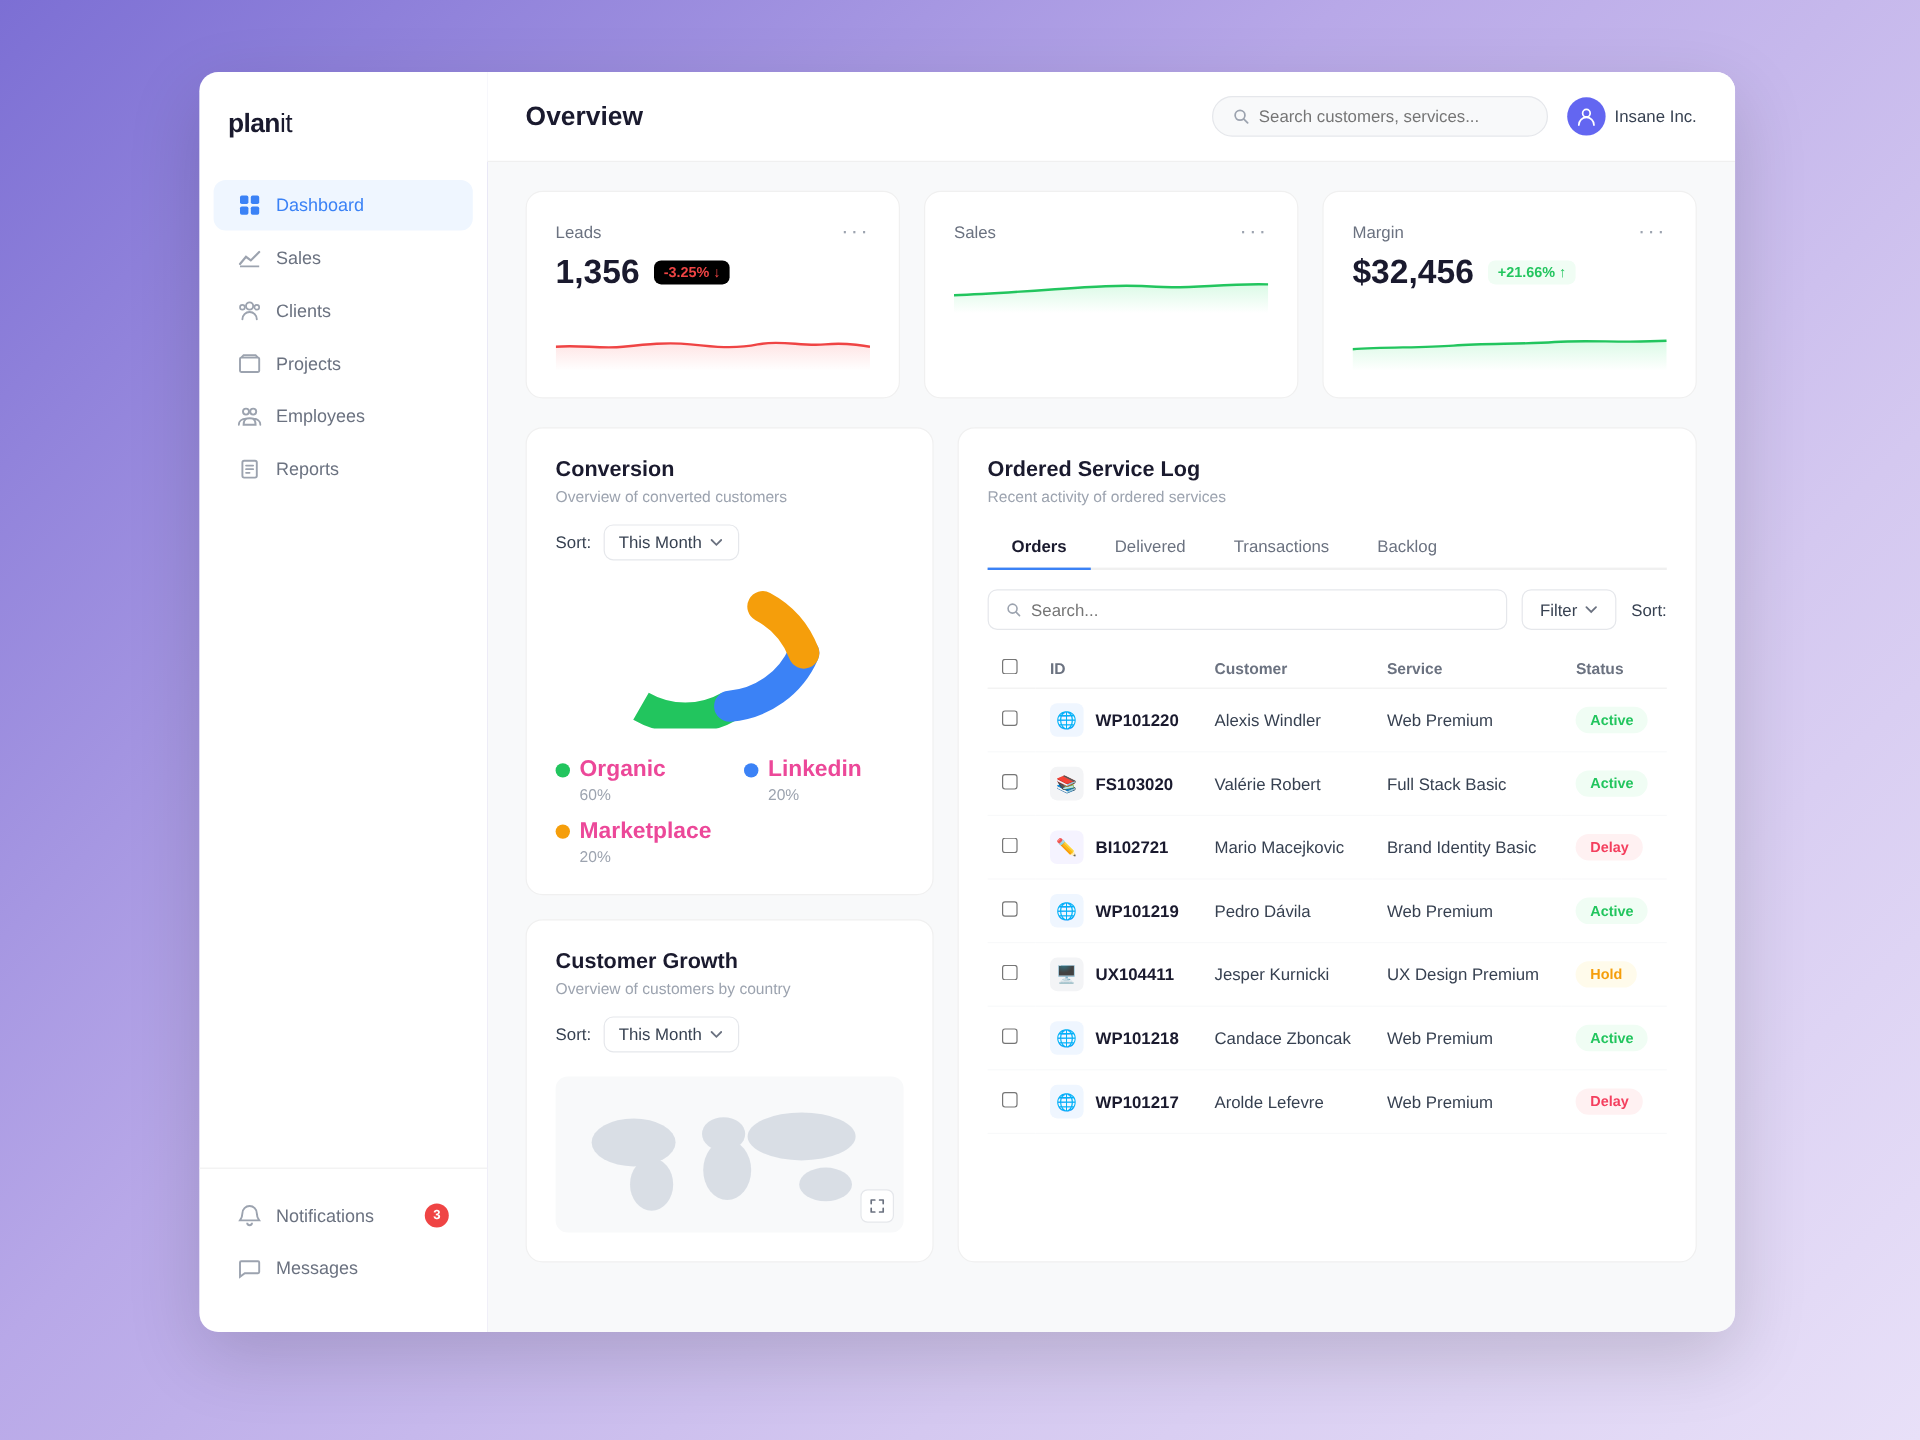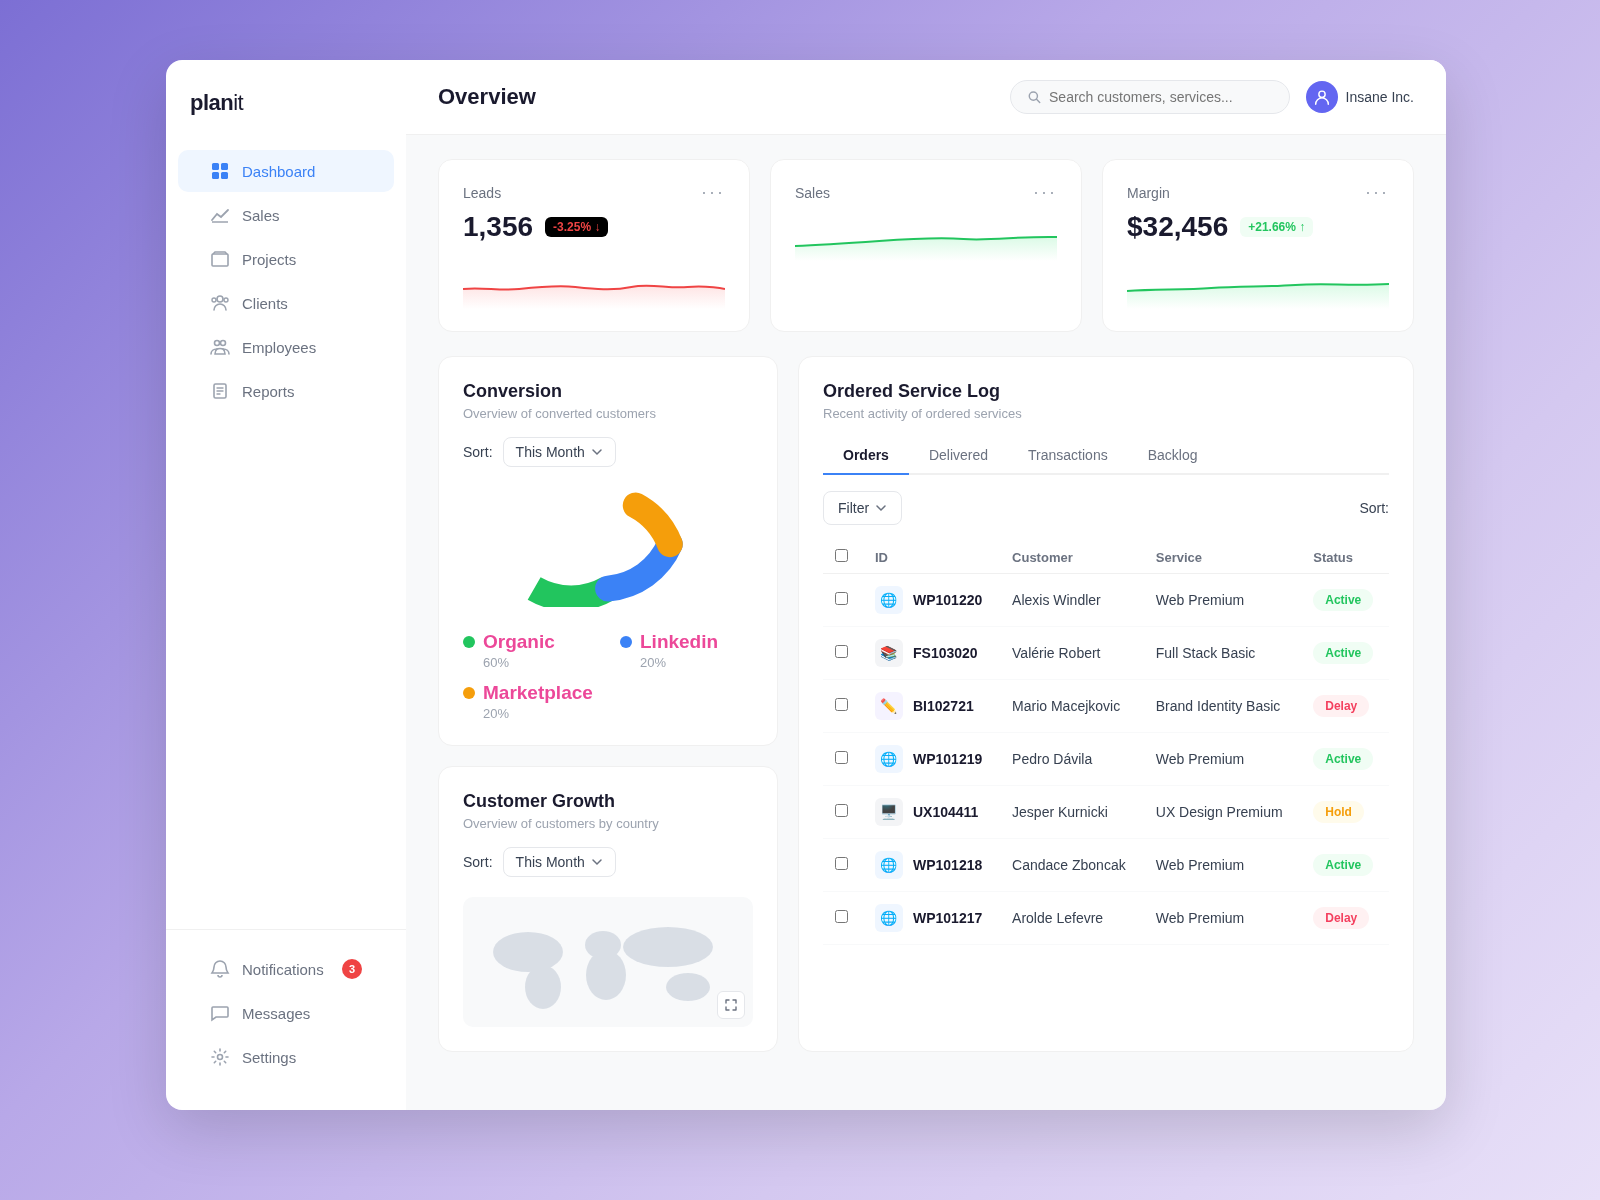--- a/index.html
+++ b/index.html
@@ -35,21 +35,21 @@
       font-size: 22px;
       font-weight: 700;
       color: #1a1a2e;
       letter-spacing: -0.5px;
     }
     .logo span { font-weight: 400; }
     .nav-item {
       display: flex;
       align-items: center;
       gap: 12px;
-      padding: 11px 32px;
+      padding: 11px 20px;
       cursor: pointer;
       border-radius: 10px;
       margin: 2px 12px;
       color: #6b7280;
       font-size: 15px;
       font-weight: 500;
       transition: background 0.15s;
     }
     .nav-item.active {
       background: #eff6ff;
@@ -442,37 +442,37 @@
             <polyline points="2,15 7,9 11,12 18,5" stroke="#9ca3af" stroke-width="1.8" fill="none" stroke-linecap="round"></polyline>
             <line x1="2" y1="17" x2="18" y2="17" stroke="#9ca3af" stroke-width="1.5"></line>
           </svg>
         </span>
         <span>Sales</span>
       </div>
 
       <div class="nav-item">
         <span class="nav-icon">
           <svg width="20" height="20" viewBox="0 0 20 20" fill="none">
-            <path d="M3 5h14a1 1 0 011 1v10a1 1 0 01-1 1H3a1 1 0 01-1-1V6a1 1 0 011-1z" stroke="#9ca3af" stroke-width="1.6" fill="none"></path>
-            <path d="M3 5l2-2h10l2 2" stroke="#9ca3af" stroke-width="1.6" fill="none"></path>
-          </svg>
-        </span>
-        <span>Projects</span>
-      </div>
-
-      <div class="nav-item">
-        <span class="nav-icon">
-          <svg width="20" height="20" viewBox="0 0 20 20" fill="none">
             <circle cx="10" cy="6" r="3" stroke="#9ca3af" stroke-width="1.6" fill="none"></circle>
             <path d="M4 17c0-3.3 2.7-6 6-6s6 2.7 6 6" stroke="#9ca3af" stroke-width="1.6" fill="none" stroke-linecap="round"></path>
             <circle cx="4" cy="7" r="2" stroke="#9ca3af" stroke-width="1.4" fill="none"></circle>
             <circle cx="16" cy="7" r="2" stroke="#9ca3af" stroke-width="1.4" fill="none"></circle>
           </svg>
         </span>
         <span>Clients</span>
+      </div>
+
+      <div class="nav-item">
+        <span class="nav-icon">
+          <svg width="20" height="20" viewBox="0 0 20 20" fill="none">
+            <path d="M3 5h14a1 1 0 011 1v10a1 1 0 01-1 1H3a1 1 0 01-1-1V6a1 1 0 011-1z" stroke="#9ca3af" stroke-width="1.6" fill="none"></path>
+            <path d="M3 5l2-2h10l2 2" stroke="#9ca3af" stroke-width="1.6" fill="none"></path>
+          </svg>
+        </span>
+        <span>Projects</span>
       </div>
 
       <div class="nav-item">
         <span class="nav-icon">
           <svg width="20" height="20" viewBox="0 0 20 20" fill="none">
             <circle cx="7" cy="6" r="2.5" stroke="#9ca3af" stroke-width="1.6" fill="none"></circle>
             <circle cx="13" cy="6" r="2.5" stroke="#9ca3af" stroke-width="1.6" fill="none"></circle>
             <path d="M1 17c0-3 2.5-5 6-5" stroke="#9ca3af" stroke-width="1.6" fill="none" stroke-linecap="round"></path>
             <path d="M19 17c0-3-2.5-5-6-5" stroke="#9ca3af" stroke-width="1.6" fill="none" stroke-linecap="round"></path>
             <path d="M7 12c1-0.7 5-0.7 6 0 1.5 1 2 2.5 2 5H5c0-2.5 0.5-4 2-5z" stroke="#9ca3af" stroke-width="1.6" fill="none"></path>
@@ -510,29 +510,20 @@
 
       <div class="nav-item">
         <span class="nav-icon">
           <svg width="20" height="20" viewBox="0 0 20 20" fill="none">
             <path d="M3 4h14a1 1 0 011 1v8a1 1 0 01-1 1H6l-4 3V5a1 1 0 011-1z" stroke="#9ca3af" stroke-width="1.6" fill="none"></path>
           </svg>
         </span>
         <span>Messages</span>
       </div>
 
-      <div class="nav-item">
-        <span class="nav-icon">
-          <svg width="20" height="20" viewBox="0 0 20 20" fill="none">
-            <circle cx="10" cy="10" r="2.5" stroke="#9ca3af" stroke-width="1.6" fill="none"></circle>
-            <path d="M10 2v2M10 16v2M2 10h2M16 10h2M4.3 4.3l1.4 1.4M14.3 14.3l1.4 1.4M4.3 15.7l1.4-1.4M14.3 5.7l1.4-1.4" stroke="#9ca3af" stroke-width="1.6" stroke-linecap="round"></path>
-          </svg>
-        </span>
-        <span>Settings</span>
-      </div>
     </div>
   </aside>
 
   <main class="main">
 
     <header class="header">
       <h1 class="header-title">Overview</h1>
       <div class="header-right">
         <div class="search-bar">
           <svg width="16" height="16" viewBox="0 0 16 16" fill="none">
@@ -721,20 +712,27 @@
           <div class="panel-subtitle">Recent activity of ordered services</div>
 
           <div class="tabs-row">
             <div class="tab active">Orders</div>
             <div class="tab">Delivered</div>
             <div class="tab">Transactions</div>
             <div class="tab">Backlog</div>
           </div>
 
           <div class="table-toolbar">
+            <div class="table-search">
+              <svg width="14" height="14" viewBox="0 0 16 16" fill="none">
+                <circle cx="7" cy="7" r="4.5" stroke="#9ca3af" stroke-width="1.6"></circle>
+                <line x1="10.5" y1="10.5" x2="14" y2="14" stroke="#9ca3af" stroke-width="1.6" stroke-linecap="round"></line>
+              </svg>
+              <input type="text" placeholder="Search..." style="">
+            </div>
             <div class="filter-btn">
               <span>Filter</span>
               <svg width="12" height="12" viewBox="0 0 12 12" fill="none">
                 <path d="M2 4l4 4 4-4" stroke="#6b7280" stroke-width="1.5" stroke-linecap="round"></path>
               </svg>
             </div>
             <span class="sort-end">Sort:</span>
           </div>
 
           <table>

